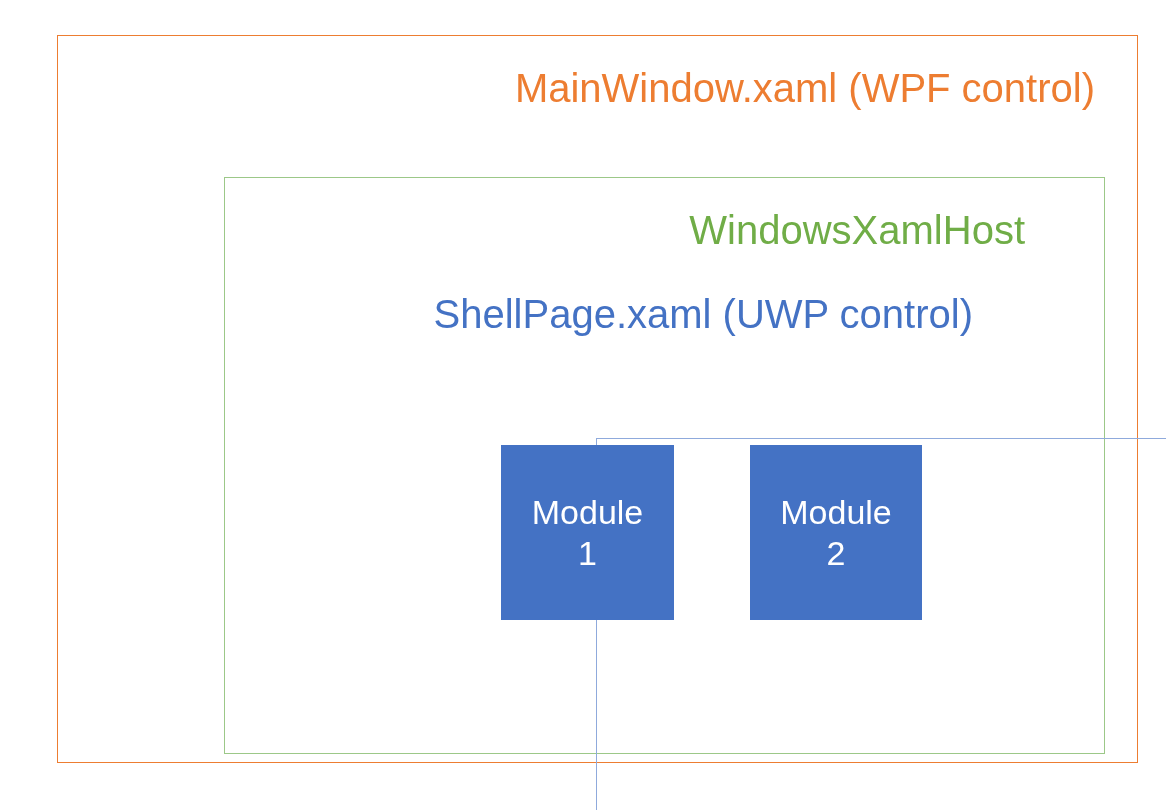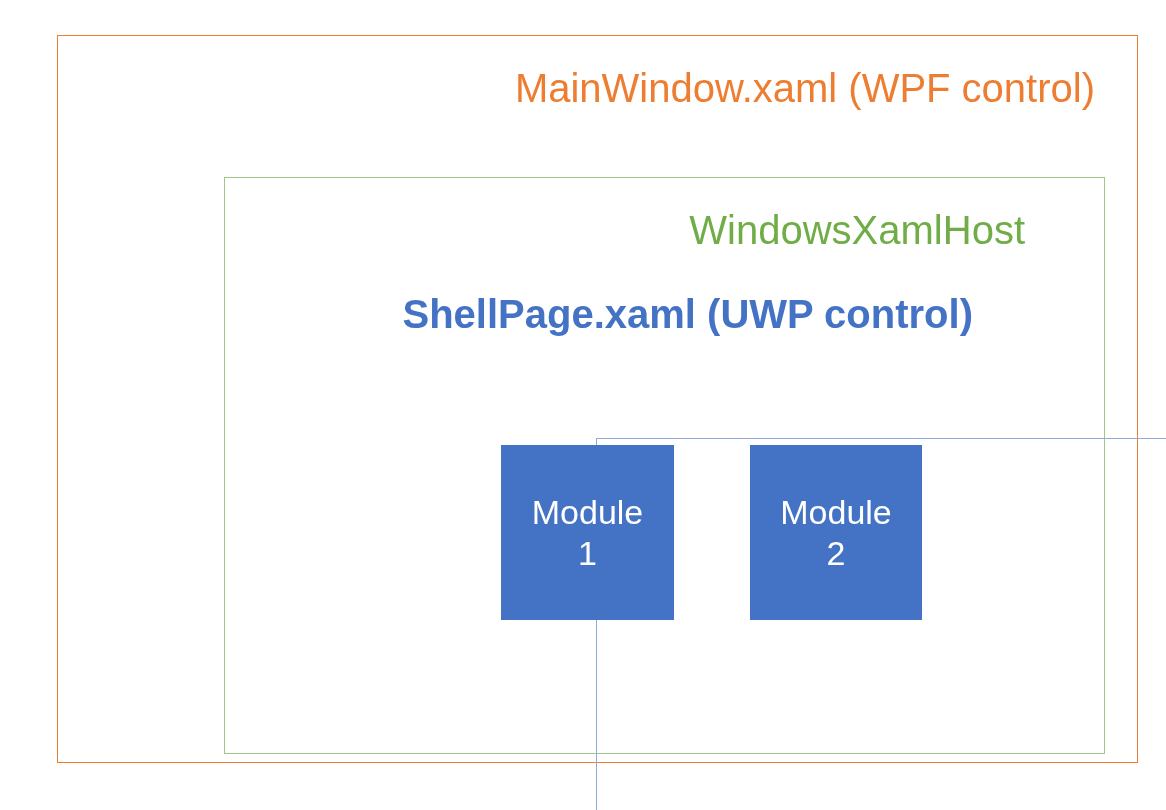--- a/index.html
+++ b/index.html
@@ -84,21 +84,20 @@
     font-size: 40px;
     color: #70AD47;
     margin-top: 36px;
   }
   .label-uwp {
     left: 371px;
     top: 292px;
     width: 602px;           
     font-size: 40px;
     color: #4472C4;
-    font-weight: bold;
   }
 
   
   .module-box {
     position: absolute;
     top: 406px;
     width: 173px;
     height: 175px;
     background: #4472C4;
     display: flex;

